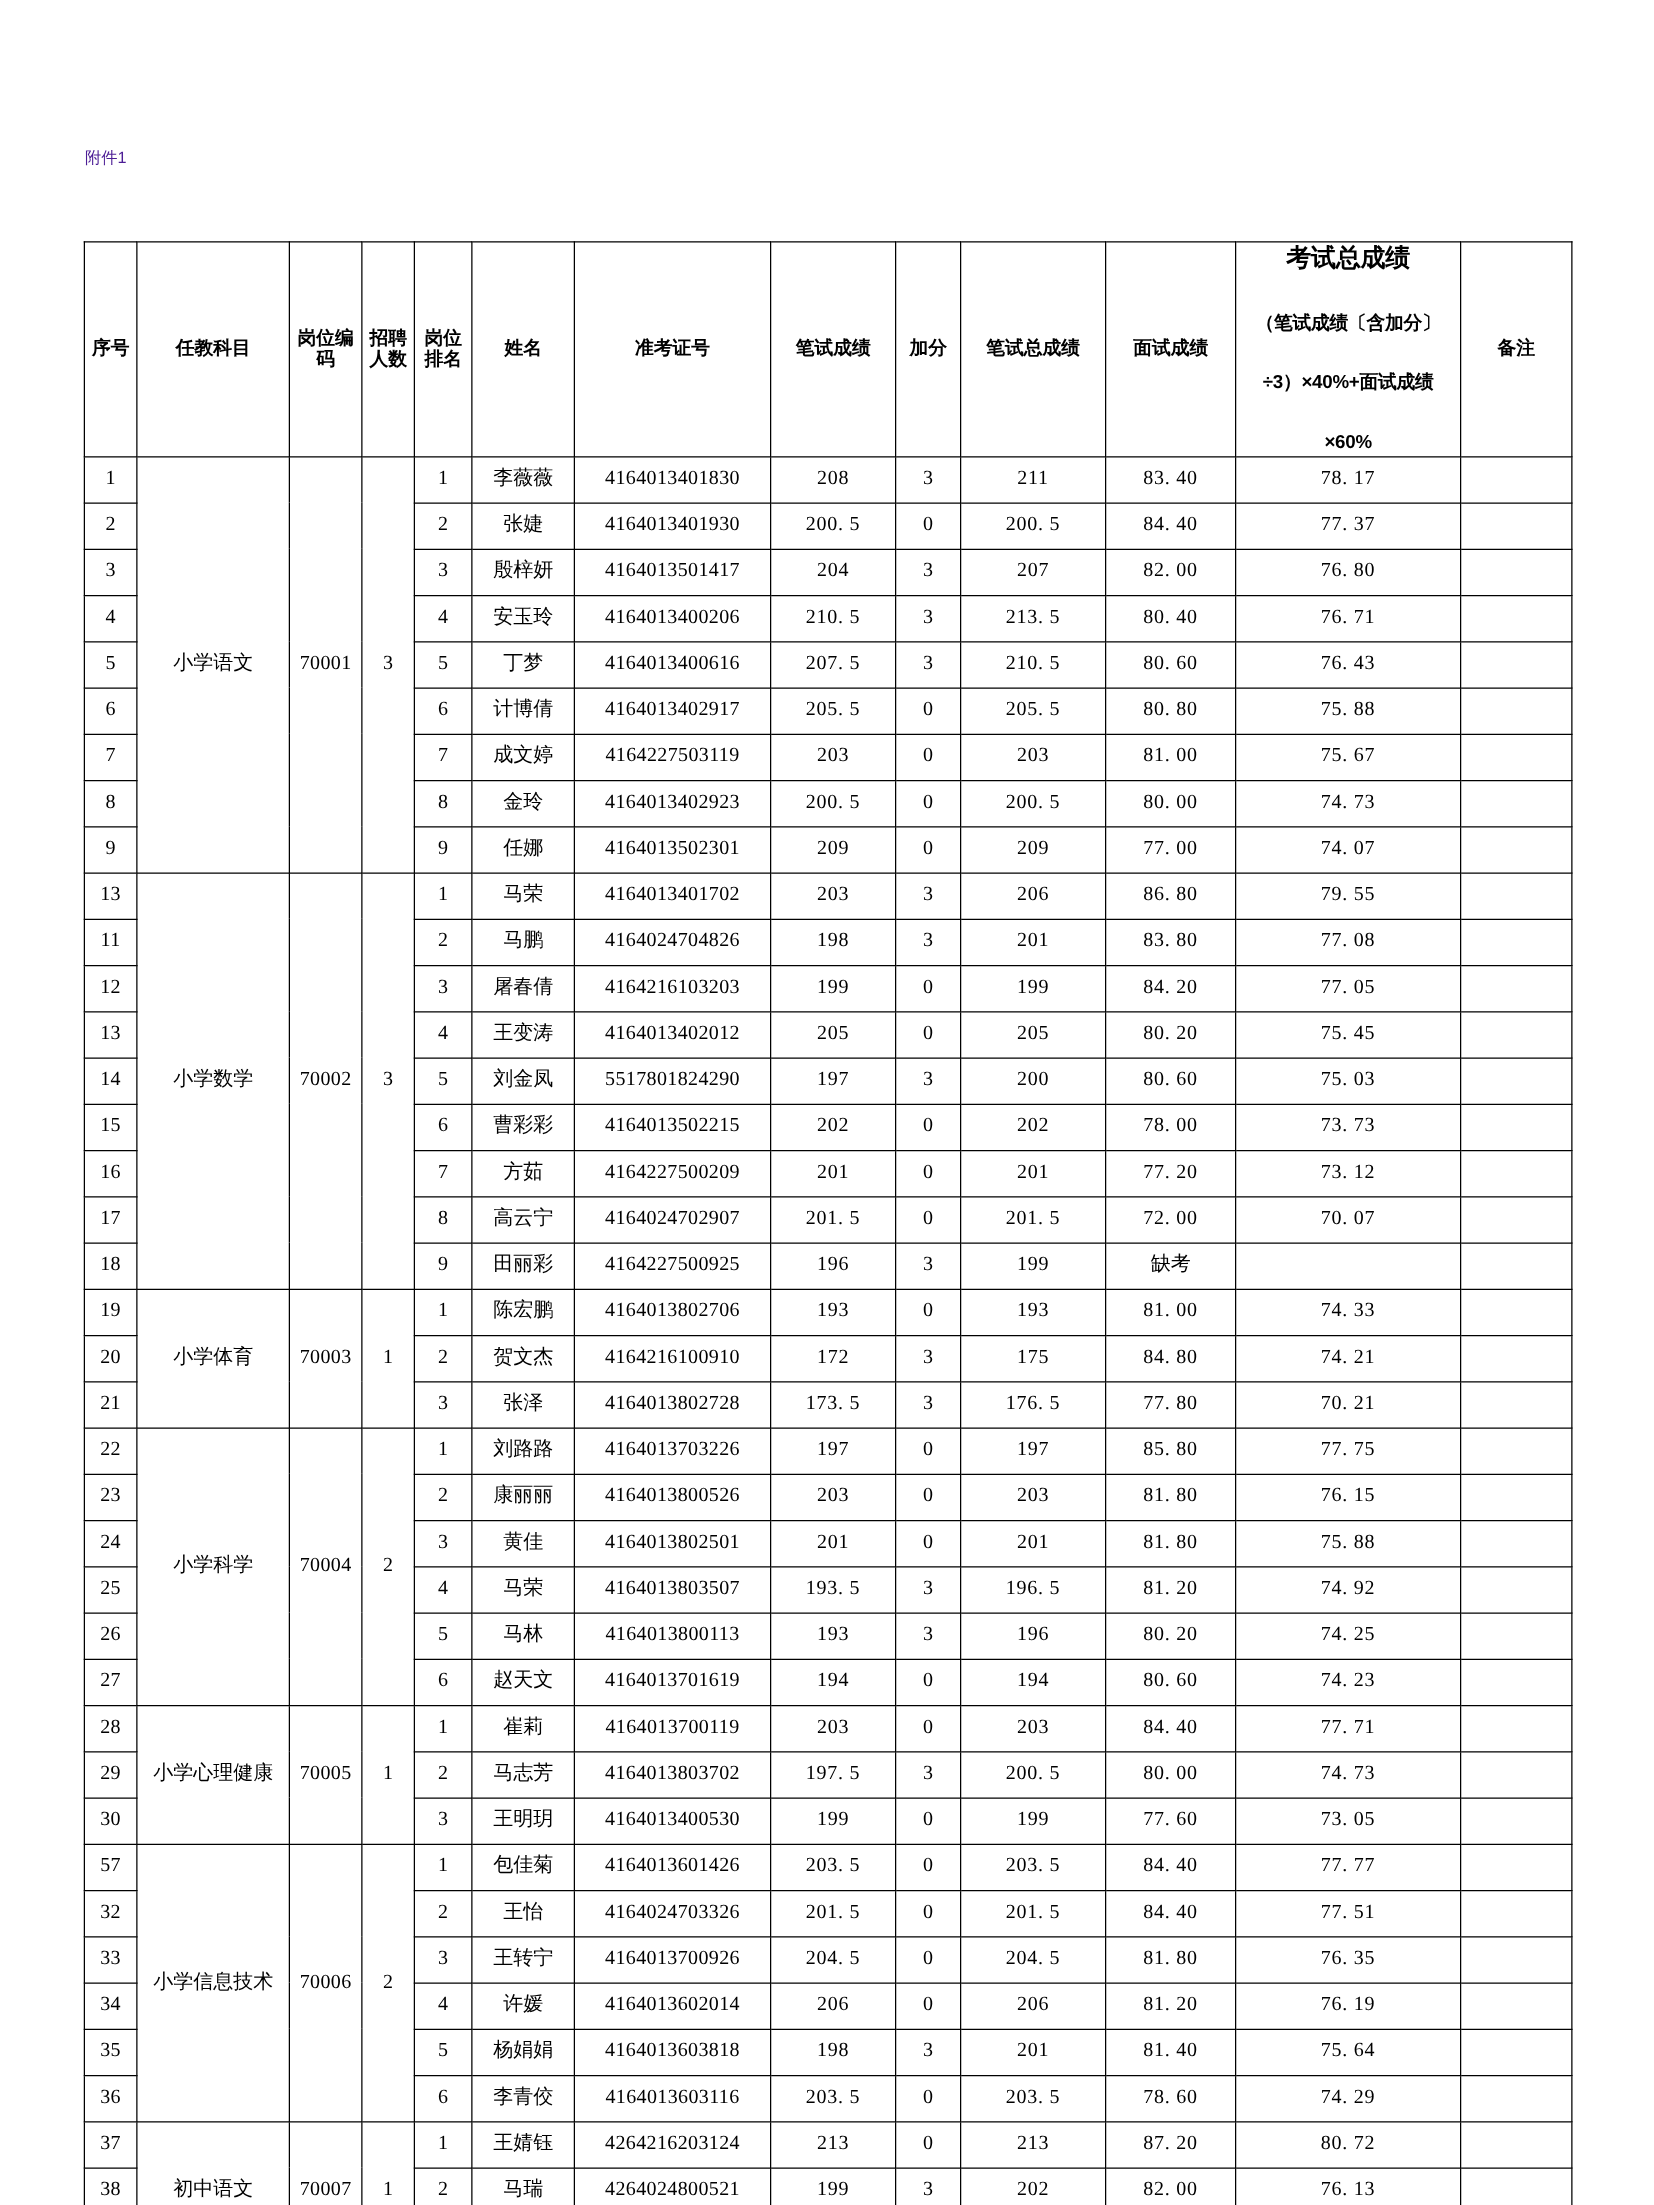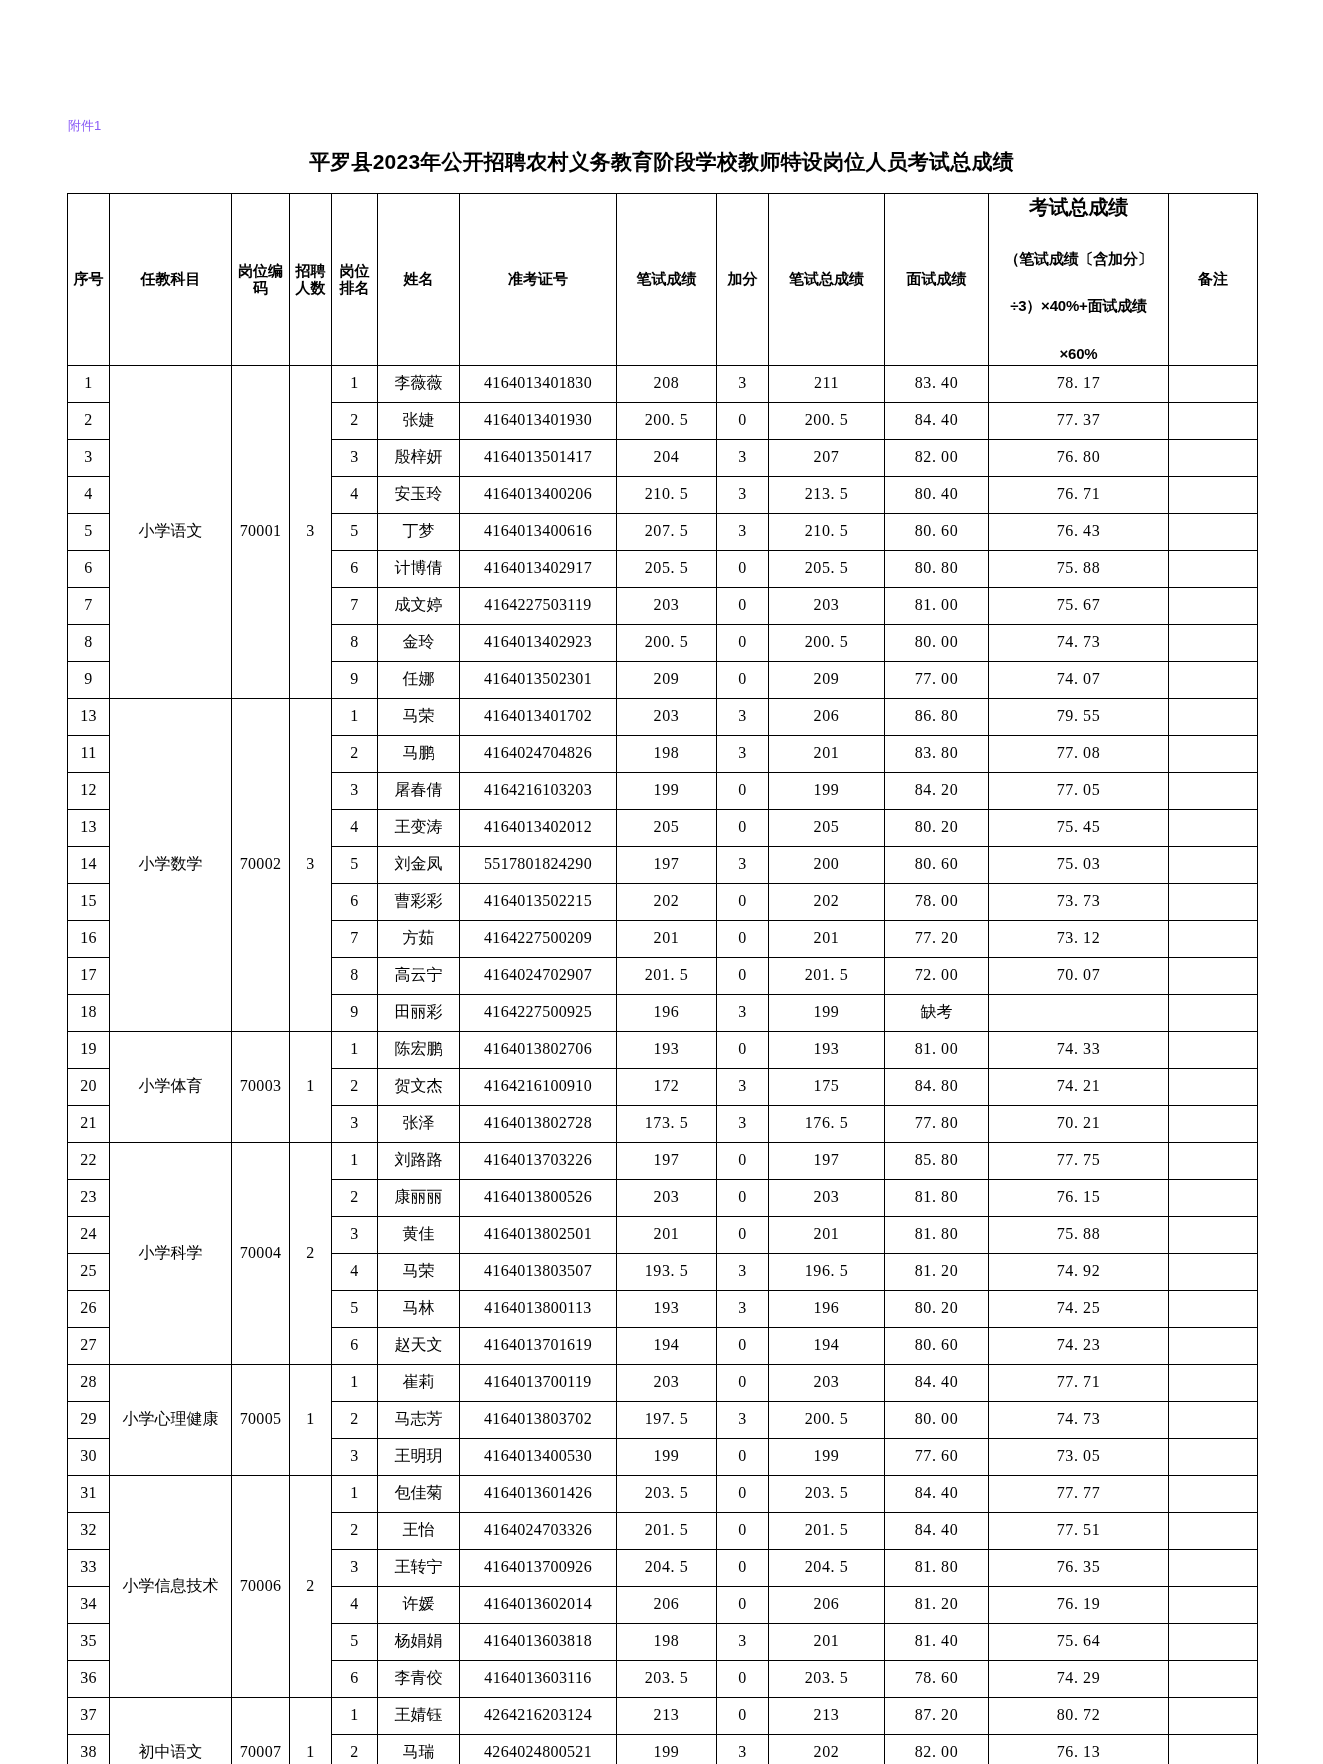--- a/index.html
+++ b/index.html
@@ -22,21 +22,21 @@
     box-sizing: border-box;
     padding: 0;
   }
   .attachment-label {
     position: absolute;
     left: 68px;
     top: 117px;
     font-family: "Liberation Sans", "DejaVu Sans", sans-serif;
     font-size: 13px;
     letter-spacing: 0px;
-    color: #8b5cf6;
+    color: #4c1d95;
   }
   .doc-title {
     position: absolute;
     left: 0;
     right: 0;
     top: 148px;
     text-align: center;
     font-family: "Liberation Sans", "DejaVu Sans", sans-serif;
     font-weight: bold;
     font-size: 21px;
@@ -124,21 +124,20 @@
   col.c-total     { width: 180px; }
   col.c-remark    { width: 89px; }
 </style>
 </head>
 <body>
 
 <div class="page">
 
   <div class="attachment-label">附件1</div>
 
-  <div class="doc-title">平罗县2023年公开招聘农村义务教育阶段学校教师特设岗位人员考试总成绩</div>
 
   <table class="grades">
     <colgroup>
       <col class="c-seq">
         <col class="c-subject">
         <col class="c-code">
         <col class="c-quota">
       <col class="c-rank">
         <col class="c-name">
         <col class="c-exam">
@@ -541,21 +540,21 @@
           <td class="cjk">王明玥</td>
           <td class="num">4164013400530</td>
           <td class="num dec">199</td>
           <td class="num">0</td>
           <td class="num dec">199</td>
           <td class="num dec">77. 60</td>
           <td class="num dec">73. 05</td>
           <td class="num"></td>
         </tr>
         <tr class="sep-top">
-          <td class="num">31</td>
+          <td class="num">57</td>
           <td class="group" rowspan="6">小学信息技术</td>
           <td class="num" rowspan="6">70006</td>
           <td class="num" rowspan="6">2</td>
           <td class="num">1</td>
           <td class="cjk">包佳菊</td>
           <td class="num">4164013601426</td>
           <td class="num dec">203. 5</td>
           <td class="num">0</td>
           <td class="num dec">203. 5</td>
           <td class="num dec">84. 40</td>

